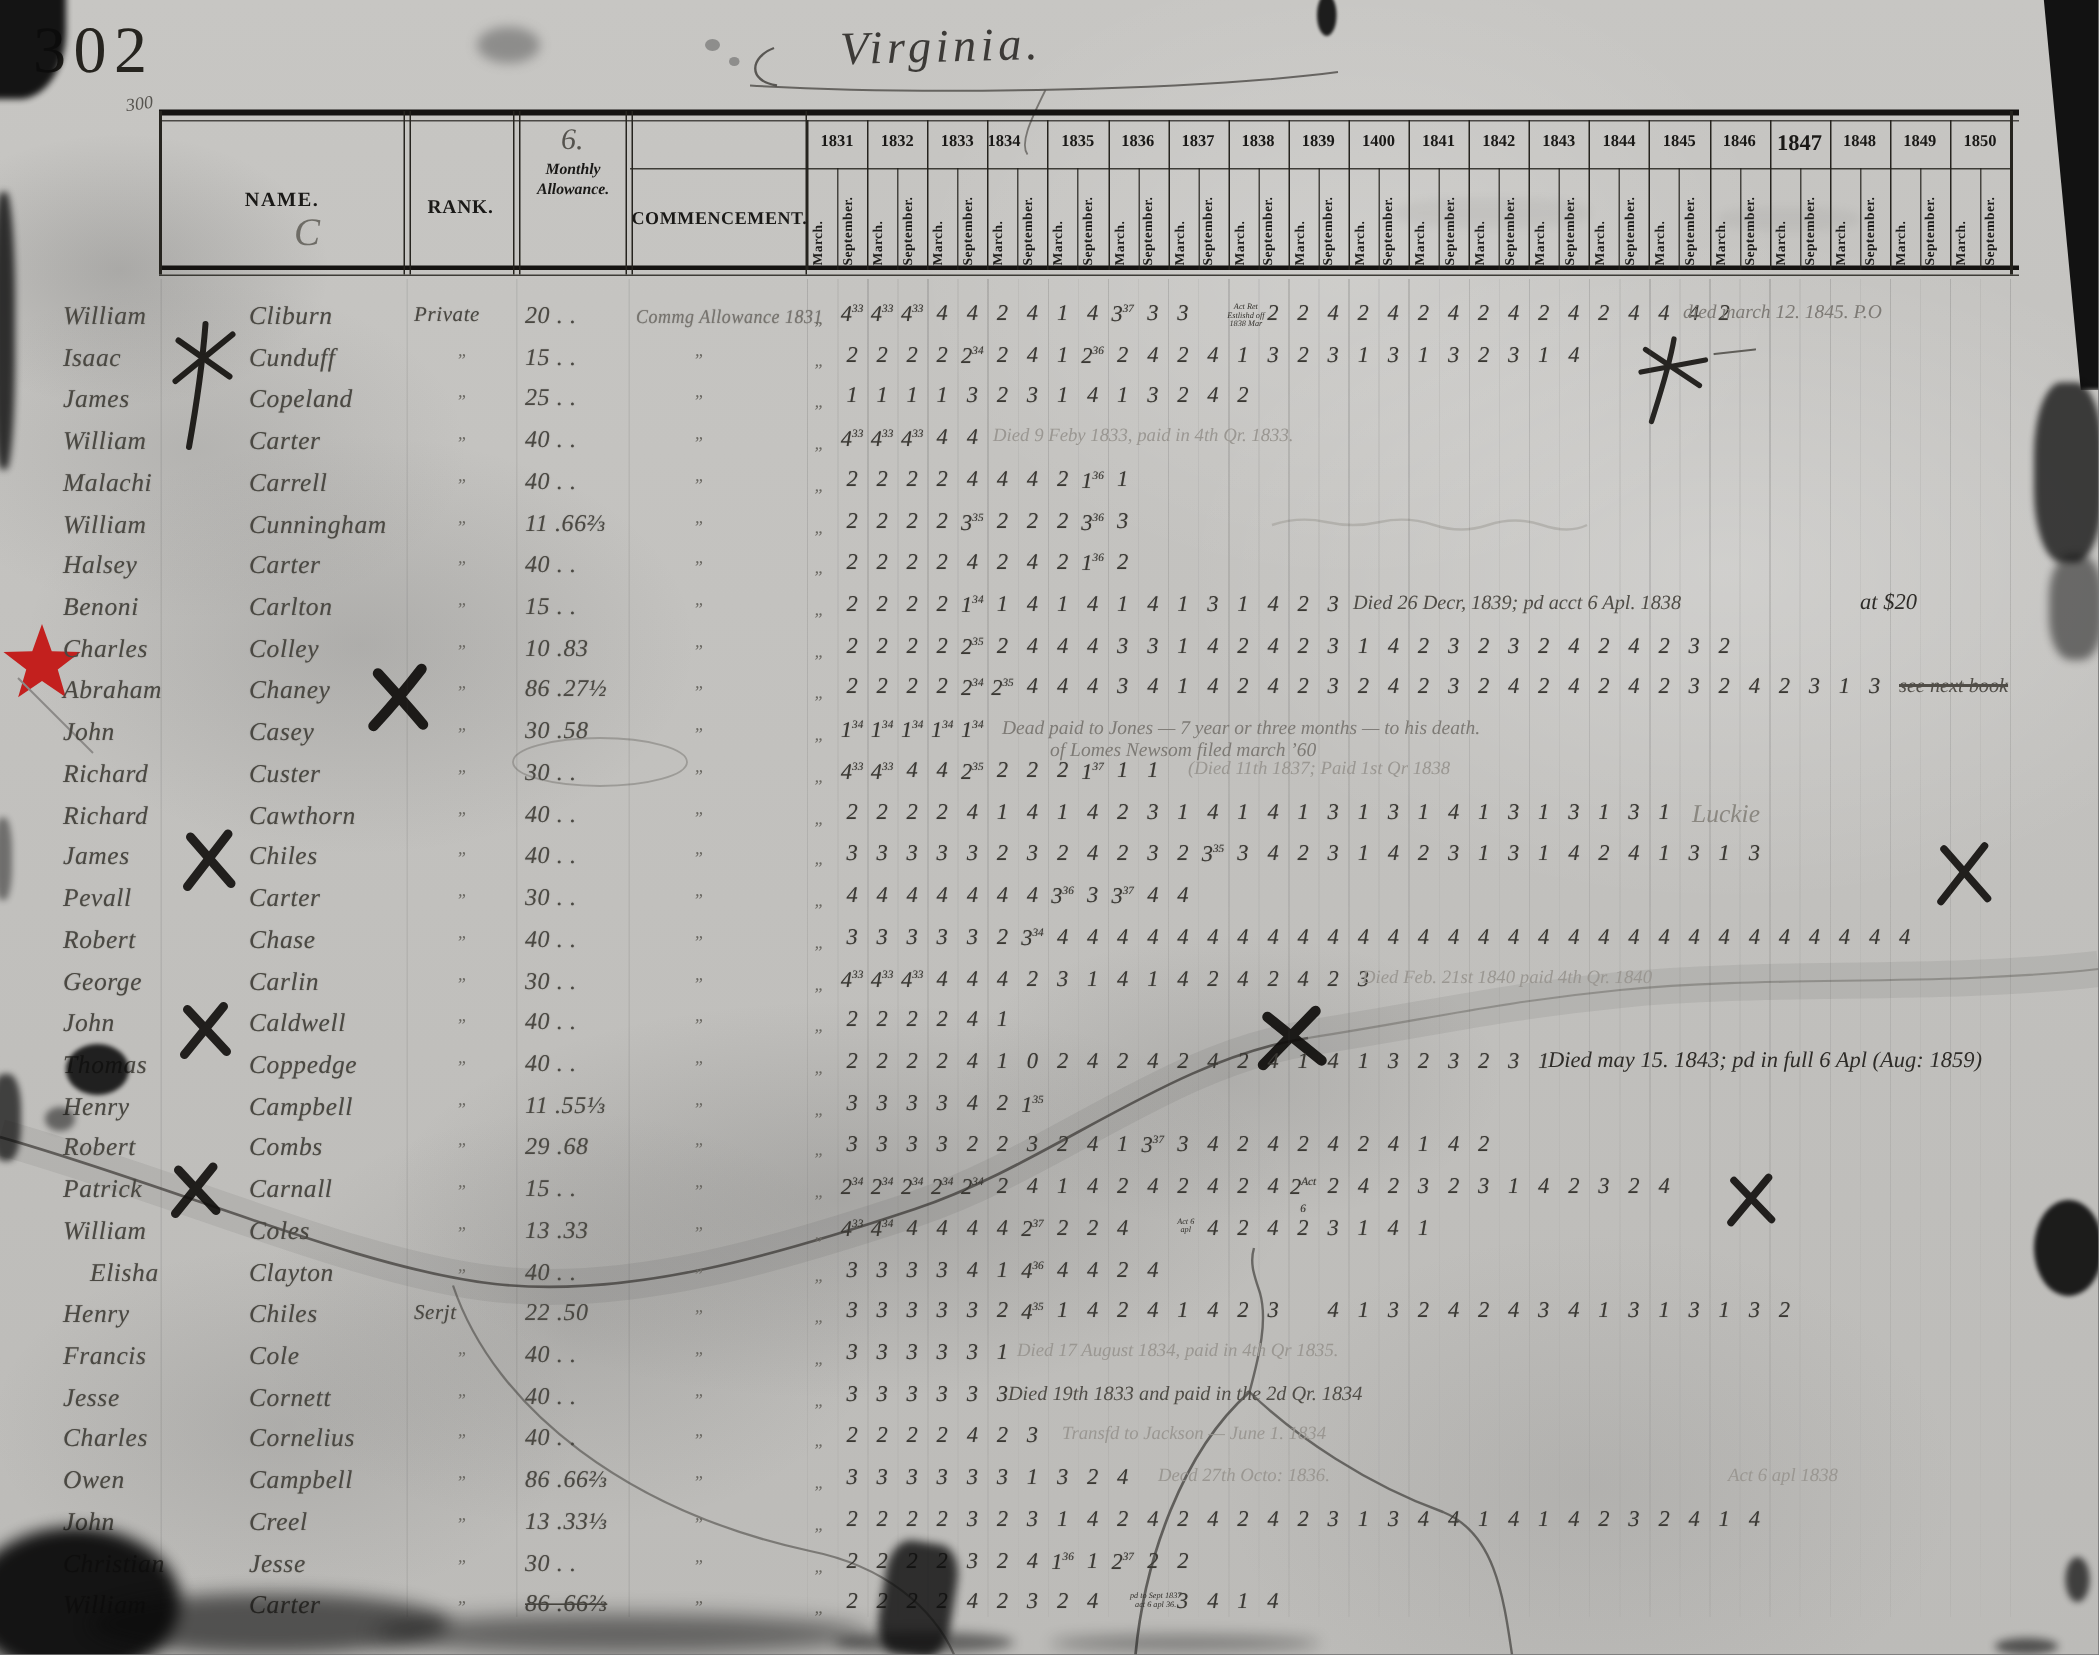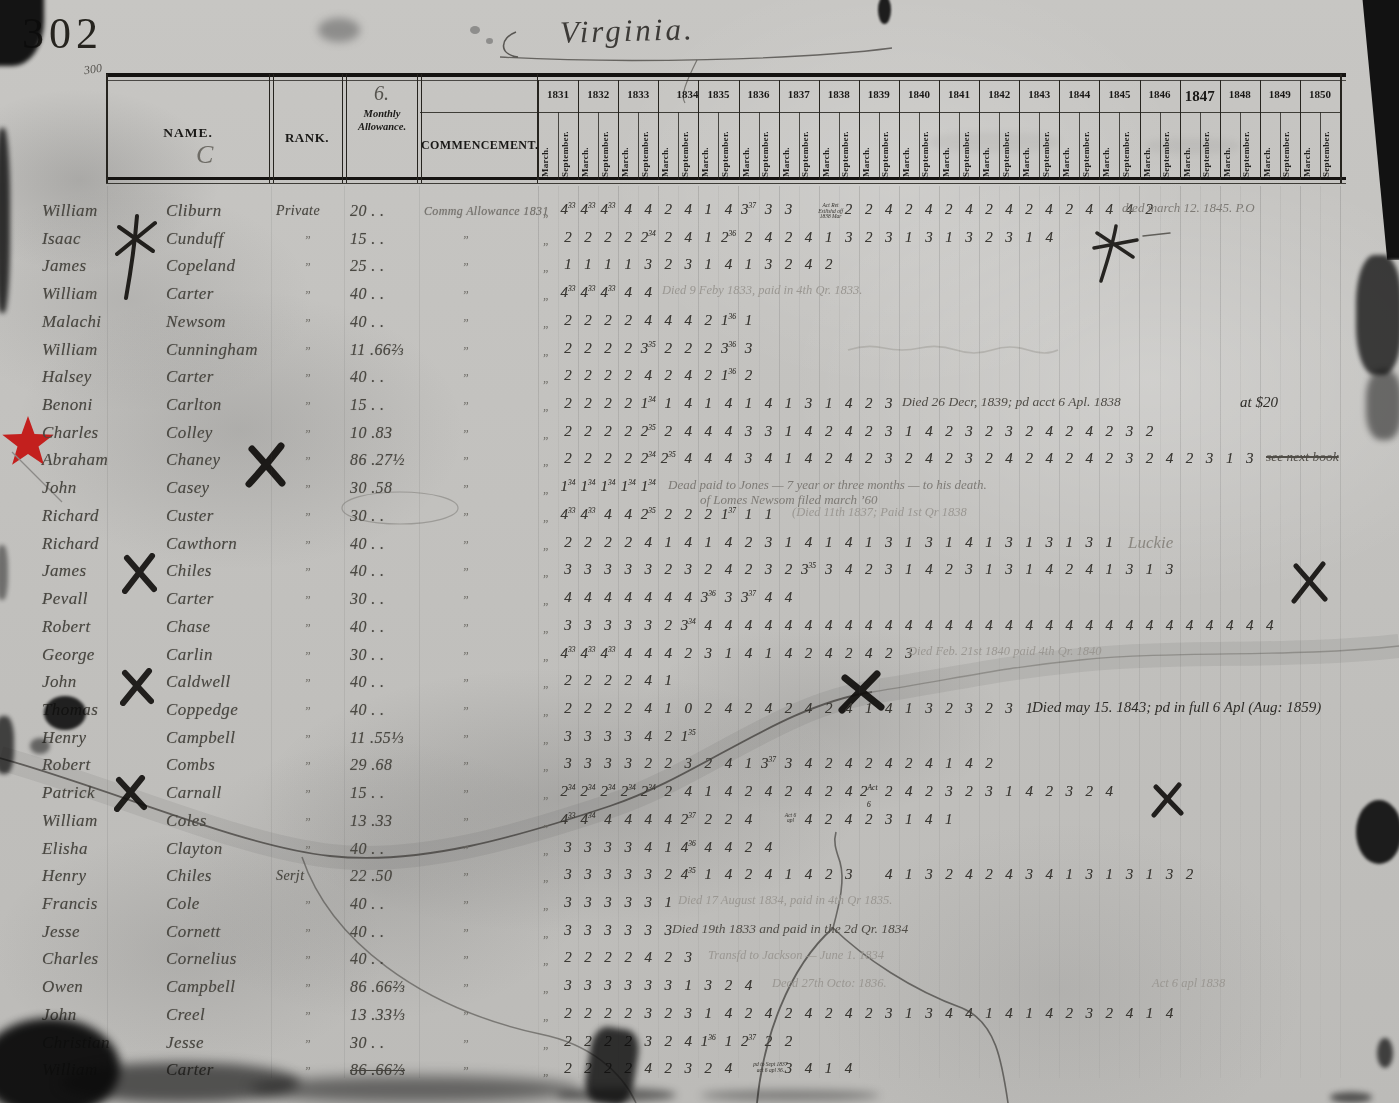--- a/index.html
+++ b/index.html
@@ -150,21 +150,21 @@
       <div class="abs printed" style="left: 578.1px; top: 88px; width: 40.1px; text-align: center; font-size: 11px;">1832</div>
       <div class="abs ycell-border" style="left: 598.15px; top: 112px; width: 1px; height: 68px; opacity: 0.8;"></div>
       <div class="vlabel" style="left: 580.1px; top: 114px; width: 17px; height: 63px;">March.</div>
       <div class="vlabel" style="left: 599.6px; top: 114px; width: 17px; height: 63px;">September.</div>
       <div class="abs ycell-border" style="left: 618.2px; top: 80px; width: 1.1px; height: 100px;"></div>
       <div class="abs printed" style="left: 618.2px; top: 88px; width: 40.1px; text-align: center; font-size: 11px;">1833</div>
       <div class="abs ycell-border" style="left: 638.25px; top: 112px; width: 1px; height: 68px; opacity: 0.8;"></div>
       <div class="vlabel" style="left: 620.2px; top: 114px; width: 17px; height: 63px;">March.</div>
       <div class="vlabel" style="left: 639.7px; top: 114px; width: 17px; height: 63px;">September.</div>
       <div class="abs ycell-border" style="left: 658.3px; top: 80px; width: 1.1px; height: 100px;"></div>
-      <div class="abs printed" style="left: 658.3px; top: 88px; width: 40.1px; text-align: right; font-size: 11px;">1834</div>
+      <div class="abs printed" style="left: 658.3px; top: 88px; width: 40.1px; text-align: left; font-size: 11px;">1834</div>
       <div class="abs ycell-border" style="left: 678.35px; top: 112px; width: 1px; height: 68px; opacity: 0.8;"></div>
       <div class="vlabel" style="left: 660.3px; top: 114px; width: 17px; height: 63px;">March.</div>
       <div class="vlabel" style="left: 679.8px; top: 114px; width: 17px; height: 63px;">September.</div>
       <div class="abs ycell-border" style="left: 698.4px; top: 80px; width: 1.1px; height: 100px;"></div>
       <div class="abs printed" style="left: 698.4px; top: 88px; width: 40.1px; text-align: center; font-size: 11px;">1835</div>
       <div class="abs ycell-border" style="left: 718.45px; top: 112px; width: 1px; height: 68px; opacity: 0.8;"></div>
       <div class="vlabel" style="left: 700.4px; top: 114px; width: 17px; height: 63px;">March.</div>
       <div class="vlabel" style="left: 719.9px; top: 114px; width: 17px; height: 63px;">September.</div>
       <div class="abs ycell-border" style="left: 738.5px; top: 80px; width: 1.1px; height: 100px;"></div>
       <div class="abs printed" style="left: 738.5px; top: 88px; width: 40.1px; text-align: center; font-size: 11px;">1836</div>
@@ -180,21 +180,21 @@
       <div class="abs printed" style="left: 818.7px; top: 88px; width: 40.1px; text-align: center; font-size: 11px;">1838</div>
       <div class="abs ycell-border" style="left: 838.75px; top: 112px; width: 1px; height: 68px; opacity: 0.8;"></div>
       <div class="vlabel" style="left: 820.7px; top: 114px; width: 17px; height: 63px;">March.</div>
       <div class="vlabel" style="left: 840.2px; top: 114px; width: 17px; height: 63px;">September.</div>
       <div class="abs ycell-border" style="left: 858.8px; top: 80px; width: 1.1px; height: 100px;"></div>
       <div class="abs printed" style="left: 858.8px; top: 88px; width: 40.1px; text-align: center; font-size: 11px;">1839</div>
       <div class="abs ycell-border" style="left: 878.85px; top: 112px; width: 1px; height: 68px; opacity: 0.8;"></div>
       <div class="vlabel" style="left: 860.8px; top: 114px; width: 17px; height: 63px;">March.</div>
       <div class="vlabel" style="left: 880.3px; top: 114px; width: 17px; height: 63px;">September.</div>
       <div class="abs ycell-border" style="left: 898.9px; top: 80px; width: 1.1px; height: 100px;"></div>
-      <div class="abs printed" style="left: 898.9px; top: 88px; width: 40.1px; text-align: center; font-size: 11px;">1840</div>
+      <div class="abs printed" style="left: 898.9px; top: 88px; width: 40.1px; text-align: center; font-size: 11px;">1400</div>
       <div class="abs ycell-border" style="left: 918.95px; top: 112px; width: 1px; height: 68px; opacity: 0.8;"></div>
       <div class="vlabel" style="left: 900.9px; top: 114px; width: 17px; height: 63px;">March.</div>
       <div class="vlabel" style="left: 920.4px; top: 114px; width: 17px; height: 63px;">September.</div>
       <div class="abs ycell-border" style="left: 939px; top: 80px; width: 1.1px; height: 100px;"></div>
       <div class="abs printed" style="left: 939px; top: 88px; width: 40.1px; text-align: center; font-size: 11px;">1841</div>
       <div class="abs ycell-border" style="left: 959.05px; top: 112px; width: 1px; height: 68px; opacity: 0.8;"></div>
       <div class="vlabel" style="left: 941px; top: 114px; width: 17px; height: 63px;">March.</div>
       <div class="vlabel" style="left: 960.5px; top: 114px; width: 17px; height: 63px;">September.</div>
       <div class="abs ycell-border" style="left: 979.1px; top: 80px; width: 1.1px; height: 100px;"></div>
       <div class="abs printed" style="left: 979.1px; top: 88px; width: 40.1px; text-align: center; font-size: 11px;">1842</div>
@@ -361,21 +361,21 @@
         <div class="ditto" style="left: 543px; top: 4px;">„</div>
         <div class="digit" style="left: 558px; top: 0px;">4<sup>33</sup></div>
         <div class="digit" style="left: 578.05px; top: 0px;">4<sup>33</sup></div>
         <div class="digit" style="left: 598.1px; top: 0px;">4<sup>33</sup></div>
         <div class="digit" style="left: 618.15px; top: 0px;">4</div>
         <div class="digit" style="left: 638.2px; top: 0px;">4</div>
         <div class="note n-faint" style="left: 662px; top: -1px;">Died 9 Feby 1833, paid in 4th Qr. 1833.</div>
       </div>
       <div class="abs" style="left: 0px; top: 311.88px; width: 1399px; height: 27.72px;">
         <div class="row-name" style="left: 42px; top: 0px;">Malachi</div>
-        <div class="row-name" style="left: 166px; top: 0px;">Newsom</div>
+        <div class="row-name" style="left: 166px; top: 0px;">Carrell</div>
         <div class="ditto" style="left: 304px; top: 4px;">”</div>
         <div class="row-name" style="left: 350px; top: 1px; font-size: 16px;">40 . .</div>
         <div class="ditto" style="left: 462px; top: 4px;">”</div>
         <div class="ditto" style="left: 543px; top: 4px;">„</div>
         <div class="digit" style="left: 558px; top: 0px;">2</div>
         <div class="digit" style="left: 578.05px; top: 0px;">2</div>
         <div class="digit" style="left: 598.1px; top: 0px;">2</div>
         <div class="digit" style="left: 618.15px; top: 0px;">2</div>
         <div class="digit" style="left: 638.2px; top: 0px;">4</div>
         <div class="digit" style="left: 658.25px; top: 0px;">4</div>
@@ -880,21 +880,21 @@
         <div class="digit" style="left: 798.5px; top: 0px;">4</div>
         <div class="digit" style="left: 818.55px; top: 0px;">2</div>
         <div class="digit" style="left: 838.6px; top: 0px;">4</div>
         <div class="digit" style="left: 858.65px; top: 0px;">2</div>
         <div class="digit" style="left: 878.7px; top: 0px;">3</div>
         <div class="digit" style="left: 898.75px; top: 0px;">1</div>
         <div class="digit" style="left: 918.8px; top: 0px;">4</div>
         <div class="digit" style="left: 938.85px; top: 0px;">1</div>
       </div>
       <div class="abs" style="left: 0px; top: 838.56px; width: 1399px; height: 27.72px;">
-        <div class="row-name" style="left: 42px; top: 0px;">Elisha</div>
+        <div class="row-name" style="left: 60px; top: 0px;">Elisha</div>
         <div class="row-name" style="left: 166px; top: 0px;">Clayton</div>
         <div class="ditto" style="left: 304px; top: 4px;">”</div>
         <div class="row-name" style="left: 350px; top: 1px; font-size: 16px;">40 . .</div>
         <div class="ditto" style="left: 462px; top: 4px;">”</div>
         <div class="ditto" style="left: 543px; top: 4px;">„</div>
         <div class="digit" style="left: 558px; top: 0px;">3</div>
         <div class="digit" style="left: 578.05px; top: 0px;">3</div>
         <div class="digit" style="left: 598.1px; top: 0px;">3</div>
         <div class="digit" style="left: 618.15px; top: 0px;">3</div>
         <div class="digit" style="left: 638.2px; top: 0px;">4</div>

